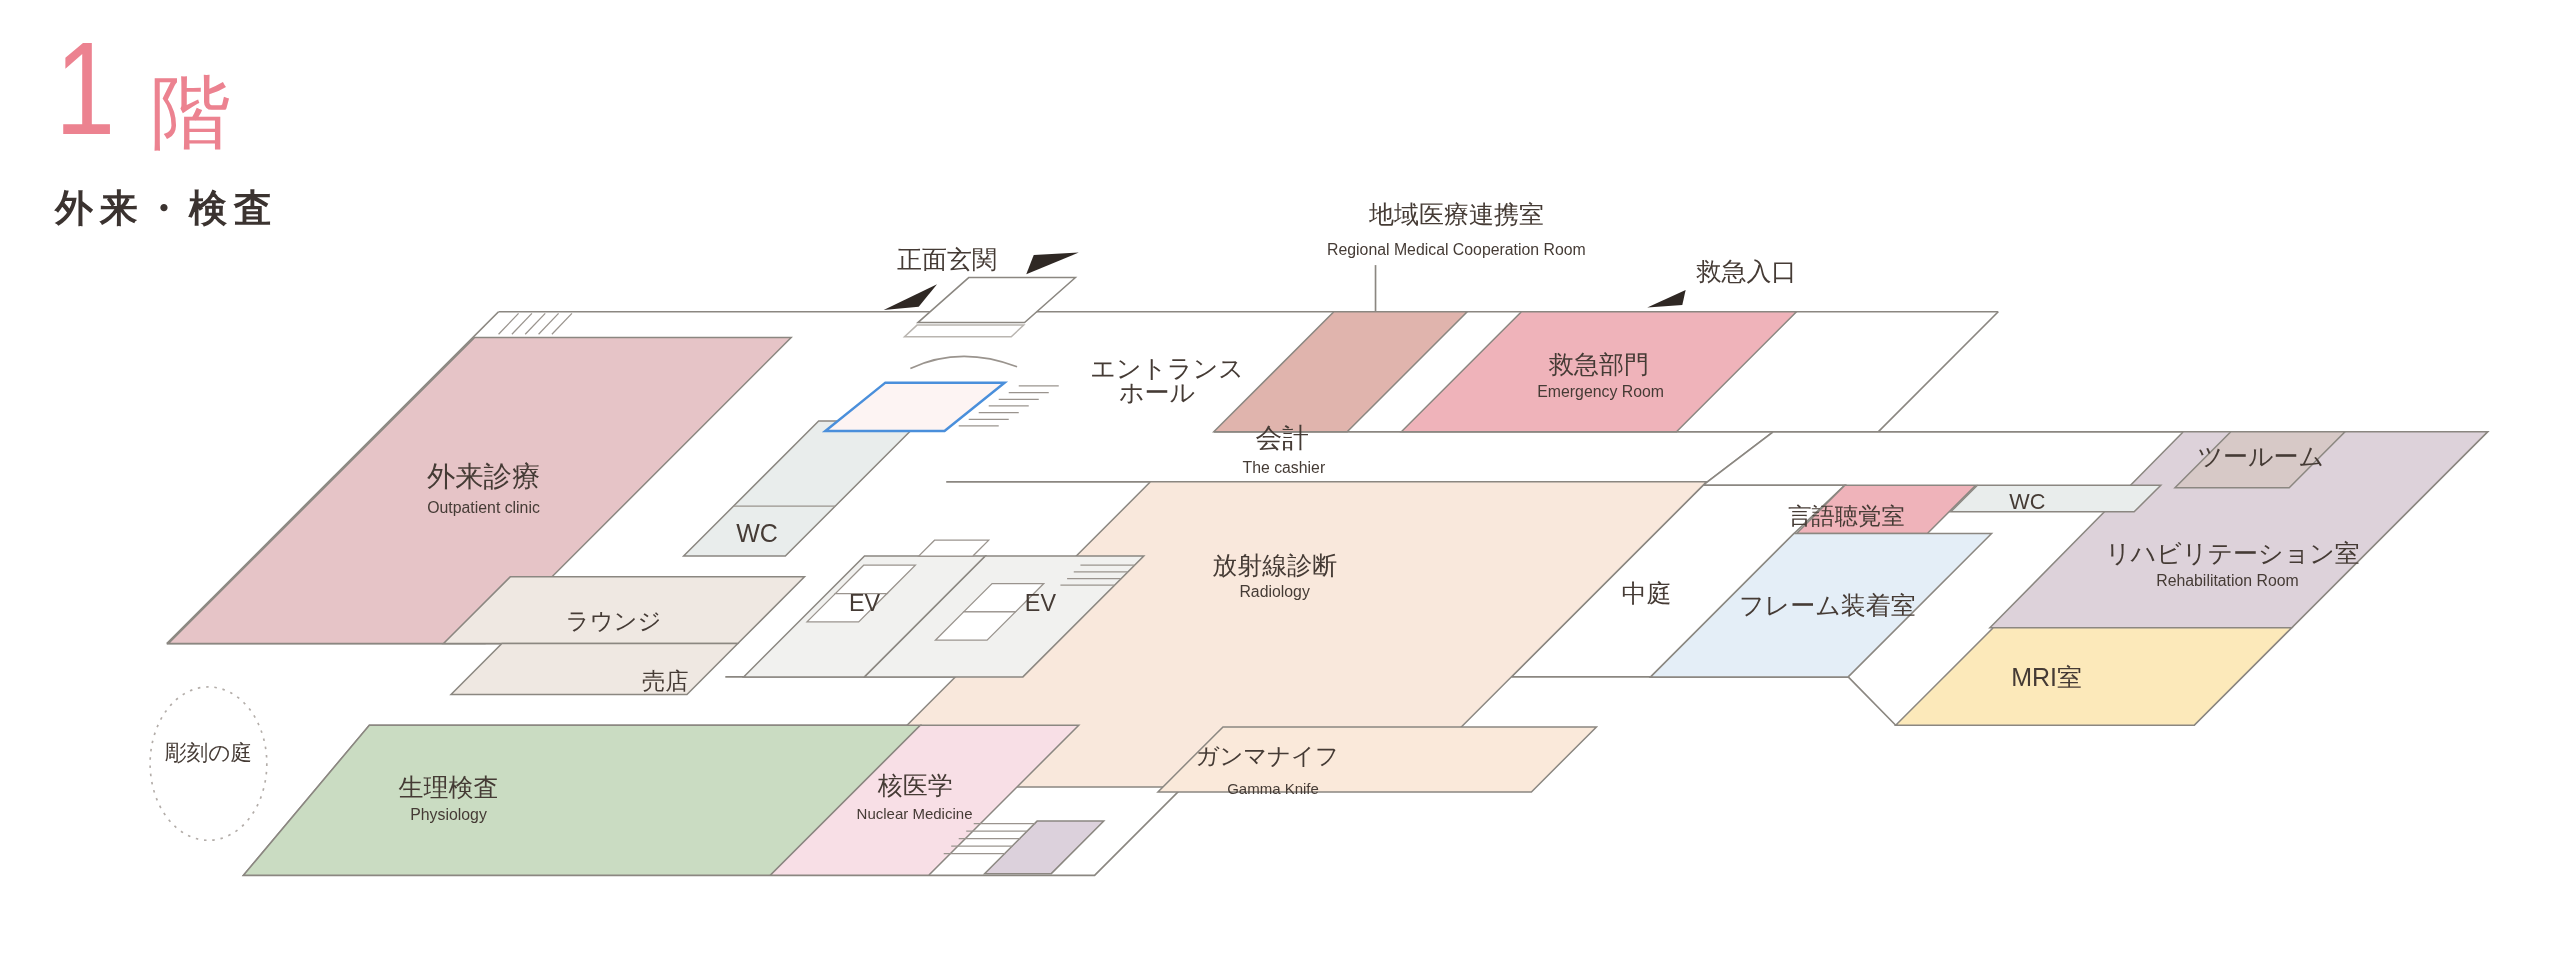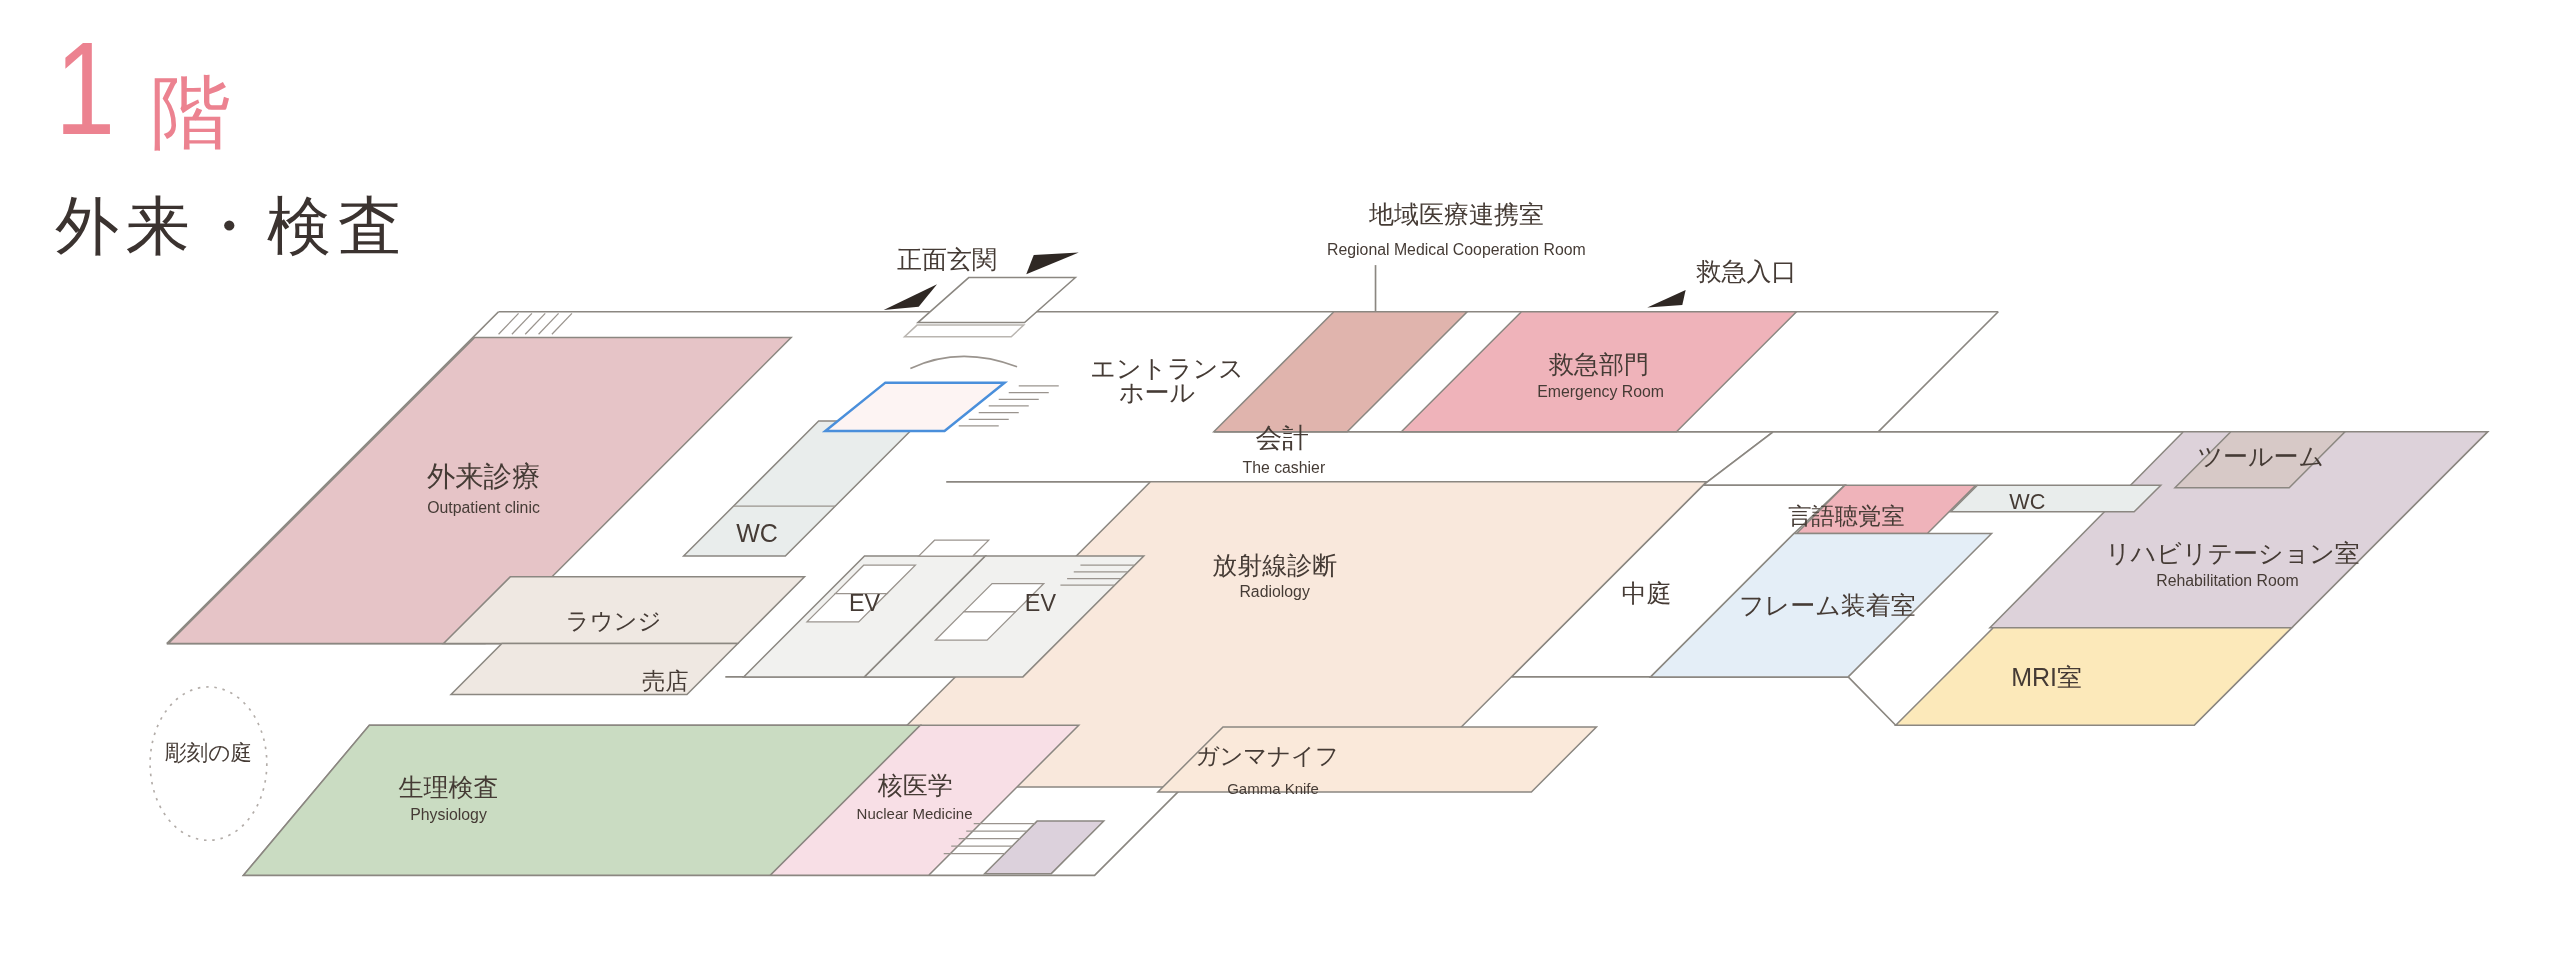--- a/index.html
+++ b/index.html
@@ -2,21 +2,21 @@
 <html style="font-size:13.3px"><head>
 <meta charset="utf-8">
 <style>
   html,body{margin:0;padding:0;background:#ffffff;}
   body{font-family:"Liberation Sans","DejaVu Sans",sans-serif;}
   .stage{position:relative;width:2576px;height:962px;background:#fff;overflow:hidden;}
   .title-block{position:absolute;left:55px;top:23px;z-index:5;}
   .floor-line{display:flex;align-items:flex-end;gap:22px;color:#ec8290;}
   .floor-number{font-size:132px;line-height:1;font-weight:400;letter-spacing:0;transform:scaleX(.82);transform-origin:left bottom;}
   .floor-suffix{font-size:80px;line-height:1.05;font-weight:400;}
-  .floor-subtitle{margin-top:28px;font-size:64px;letter-spacing:6.7px;color:#3b3330;font-weight:400;}
+  .floor-subtitle{margin-top:28px;font-size:38px;letter-spacing:6.7px;color:#3b3330;font-weight:700;}
   svg{position:absolute;left:0;top:0;}
   text{font-family:"Liberation Sans","DejaVu Sans",sans-serif;fill:#453b35;font-weight:500;}
 </style>
 </head>
 <body>
 
 <div class="stage">
   <div class="title-block">
     <div class="floor-line">
       <span class="floor-number">1</span>

